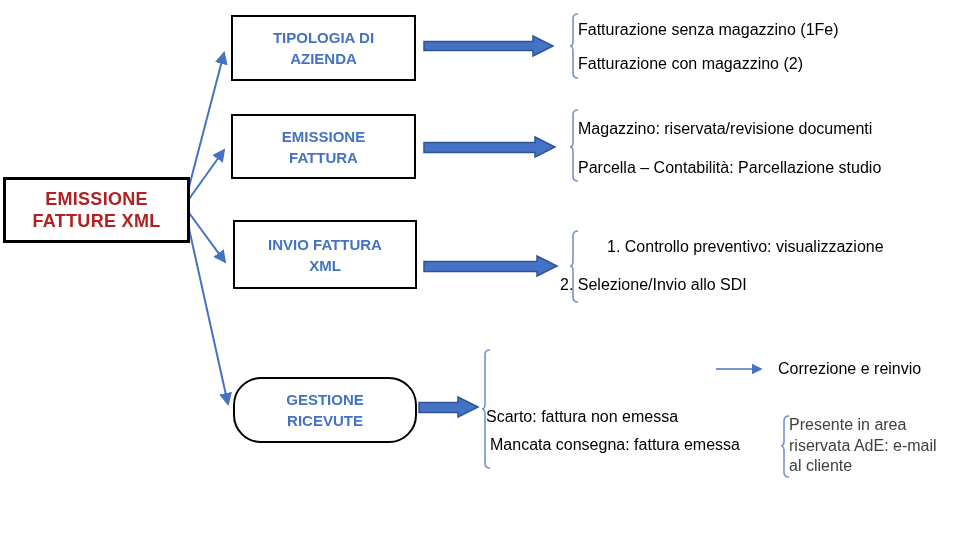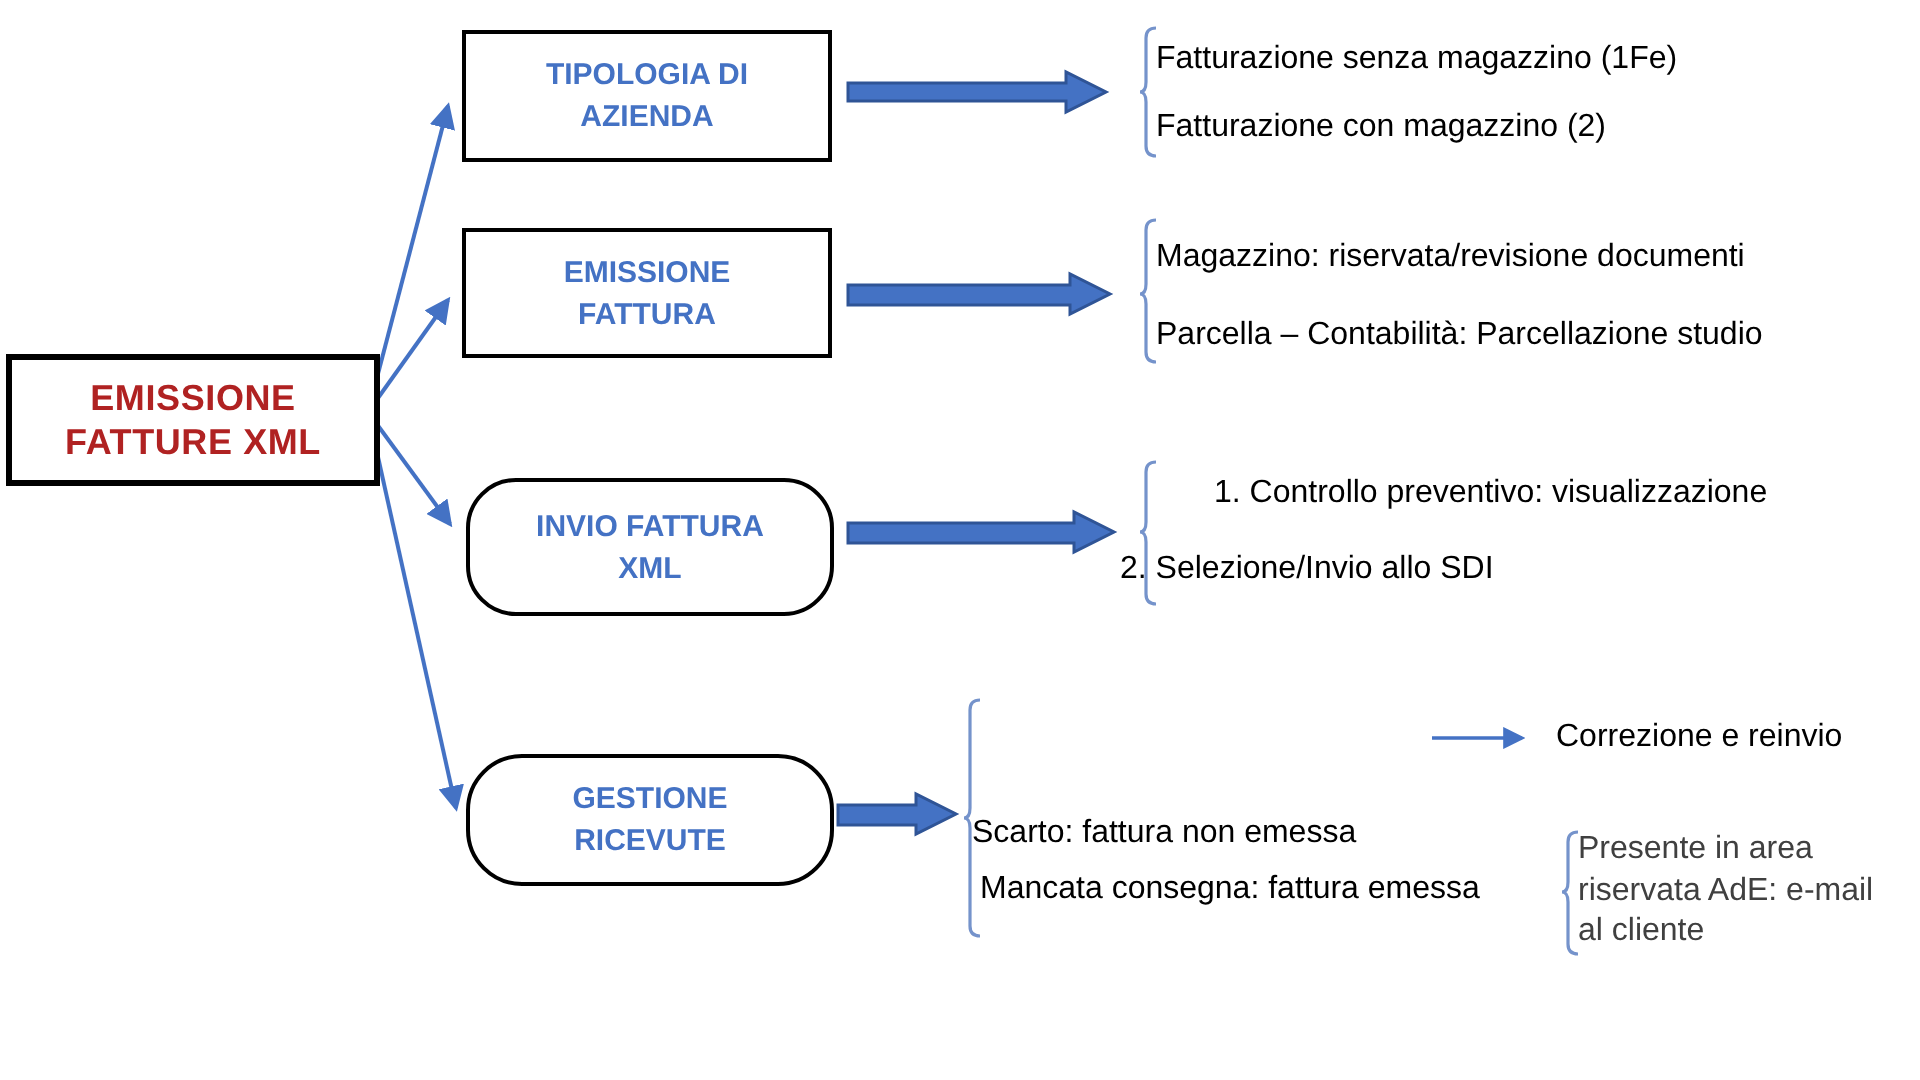--- a/index.html
+++ b/index.html
@@ -30,21 +30,21 @@
   .rootbox{
     position:absolute;left:3px;top:177px;width:181px;height:60px;
     border:3px solid var(--box-border);background:#ffffff;
     display:flex;flex-direction:column;align-items:center;justify-content:center;
     text-align:center;color:var(--title-red);font-weight:bold;font-size:18px;line-height:22px;
     letter-spacing:0.3px;
   }
   .rootbox span{display:block;}
   .box-tipologia{left:231px;top:15px;width:181px;height:62px;}
   .box-emissione{left:231px;top:114px;width:181px;height:61px;}
-  .box-invio{left:233px;top:239px;width:180px;height:65px;border-radius:25px;}
+  .box-invio{left:233px;top:220px;width:180px;height:65px;}
   .box-gestione{left:233px;top:377px;width:180px;height:62px;border-radius:28px;}
   .dtext{
     position:absolute;font-size:16px;color:#000;white-space:nowrap;line-height:18px;
   }
   .note{
     position:absolute;left:789px;top:415px;font-size:16px;color:#404040;line-height:20.5px;white-space:nowrap;
   }
   .note span{display:block;}
 </style>
 </head>

